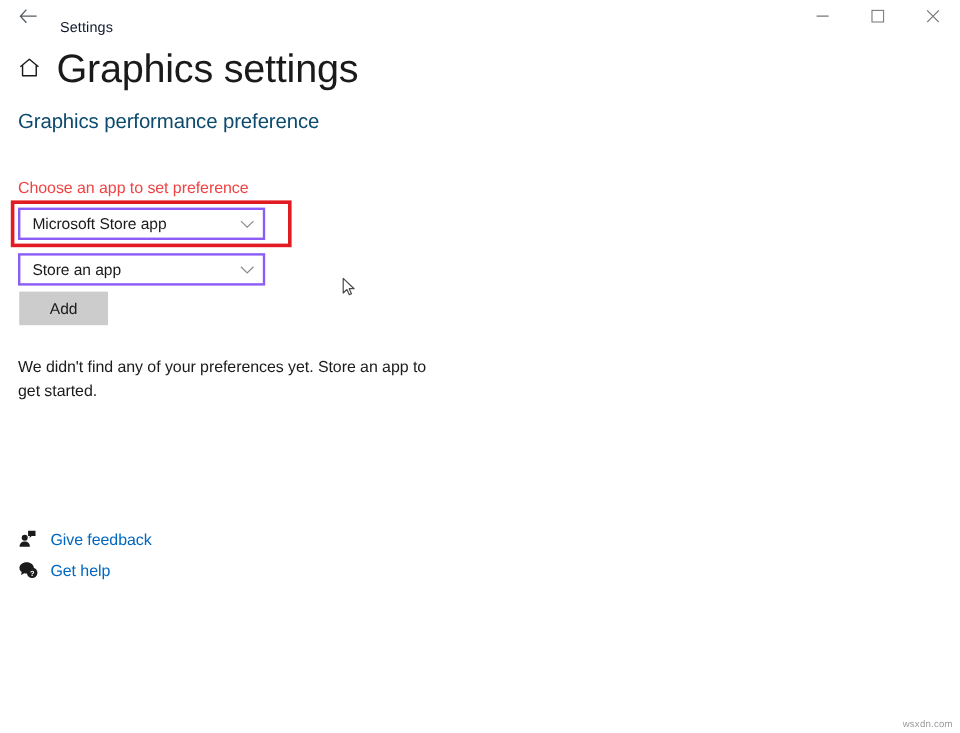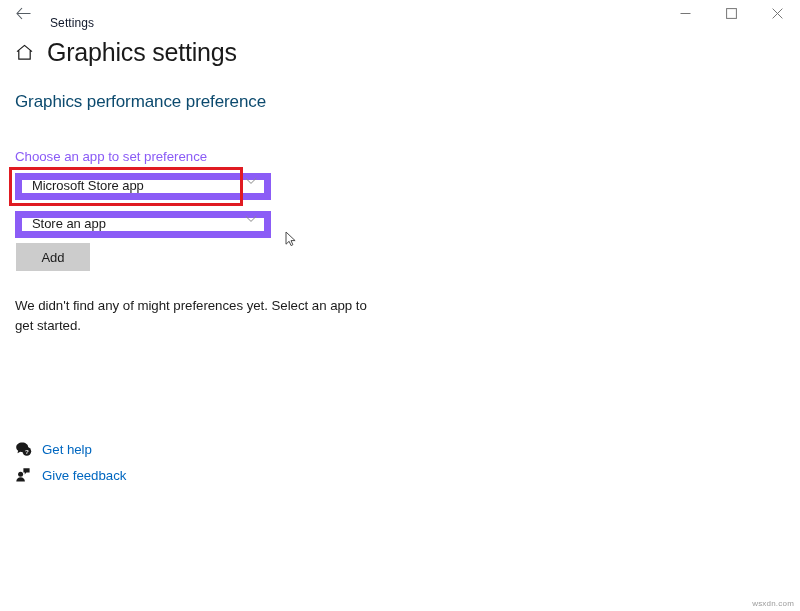--- a/index.html
+++ b/index.html
@@ -78,21 +78,21 @@
   .home-icon {
     width: 20px;
     height: 20px;
     display: flex;
     align-items: center;
     justify-content: center;
     color: #1b1b1b;
   }
 
   .page-title {
-    font-size: 25px;
+    font-size: 33px;
     font-weight: 400;
     color: #1a1a1a;
     line-height: 1;
     letter-spacing: -0.2px;
   }
 
   
   .content {
     position: absolute;
     left: 15px;
@@ -111,40 +111,40 @@
   .body-text {
     font-size: 13.3px;
     line-height: 20px;
     color: #1b1b1b;
     width: 344px;
     letter-spacing: -0.05px;
   }
 
   .field-label {
     font-size: 13.3px;
-    color: #8b5cf6;
+    color: #ef4444;
     margin-top: 30px;
     margin-bottom: 9px;
     letter-spacing: -0.05px;
   }
 
   
   .combo-wrap {
     position: relative;
     width: 222px;
   }
 
   .combo {
     position: relative;
-    width: 256px;
+    width: 206px;
     height: 27px;
     background: #ffffff;
-    border: 7px solid #8b5cf6;
-    display: flex;
-    align-items: flex-end;
+    border: 2px solid #8b5cf6;
+    display: flex;
+    align-items: center;
     padding: 0 0 0 10px;
   }
 
   .combo-text {
     font-size: 13px;
     color: #1b1b1b;
     letter-spacing: -0.05px;
     flex: 1;
     white-space: nowrap;
     overflow: hidden;
@@ -315,46 +315,46 @@
       <span class="combo-chev">
         <svg width="12" height="8" viewBox="0 0 12 8">
           <path d="M0.8 1.3 L6 6.4 L11.2 1.3" fill="none" stroke="currentColor" stroke-width="1"></path>
         </svg>
       </span>
     </div>
   </div>
 
   <div class="add-btn">Add</div>
 
-  <div class="status-text">We didn't find any of might preferences yet. Select an app to get started.</div>
+  <div class="status-text">We didn't find any of your preferences yet. Store an app to get started.</div>
 </div>
 
 <div class="links">
+
+  <div class="link-row">
+    <span class="link-icon">
+      <svg width="17" height="16" viewBox="0 0 17 16">
+        <path d="M8.4 1.2 H14.6 V5.6 H11.4 L9.6 7.4 L9.9 5.6 H8.4 Z" fill="currentColor"></path>
+        <circle cx="5.6" cy="7.2" r="2.5" fill="currentColor"></circle>
+        <path d="M1.3 14.6 C1.3 11.9 3.2 10.3 5.6 10.3 C8.0 10.3 9.9 11.9 9.9 14.6 Z" fill="currentColor"></path>
+      </svg>
+    </span>
+    <span class="link-text">Give feedback</span>
+  </div>
 
   <div class="link-row">
     <span class="link-icon">
       <svg width="17" height="16" viewBox="0 0 17 16">
         <path d="M7.2 1.6 C3.8 1.6 1.2 3.7 1.2 6.3 C1.2 7.7 1.9 8.9 3.1 9.7 L2.5 12.2 L5.3 10.8 C5.9 10.95 6.55 11 7.2 11 C10.6 11 13.2 8.9 13.2 6.3 C13.2 3.7 10.6 1.6 7.2 1.6 Z" fill="currentColor"></path>
         <circle cx="11.8" cy="10.3" r="4.4" fill="currentColor"></circle>
         <text x="11.8" y="12.6" font-family="Liberation Sans, sans-serif" font-size="6.2" font-weight="bold" fill="#ffffff" text-anchor="middle">?</text>
       </svg>
     </span>
     <span class="link-text">Get help</span>
   </div>
-
-  <div class="link-row">
-    <span class="link-icon">
-      <svg width="17" height="16" viewBox="0 0 17 16">
-        <path d="M8.4 1.2 H14.6 V5.6 H11.4 L9.6 7.4 L9.9 5.6 H8.4 Z" fill="currentColor"></path>
-        <circle cx="5.6" cy="7.2" r="2.5" fill="currentColor"></circle>
-        <path d="M1.3 14.6 C1.3 11.9 3.2 10.3 5.6 10.3 C8.0 10.3 9.9 11.9 9.9 14.6 Z" fill="currentColor"></path>
-      </svg>
-    </span>
-    <span class="link-text">Give feedback</span>
-  </div>
 </div>
 
 <div class="cursor">
   <svg width="12" height="18" viewBox="0 0 12 18">
     <path d="M1 1 L1 13.2 L4.1 10.3 L6.1 14.6 L7.9 13.7 L6.0 9.6 L10.1 9.6 Z" fill="#ffffff" stroke="#4a4a4a" stroke-width="1" stroke-linejoin="round"></path>
   </svg>
 </div>
 
 <div class="watermark">wsxdn.com</div>
 

